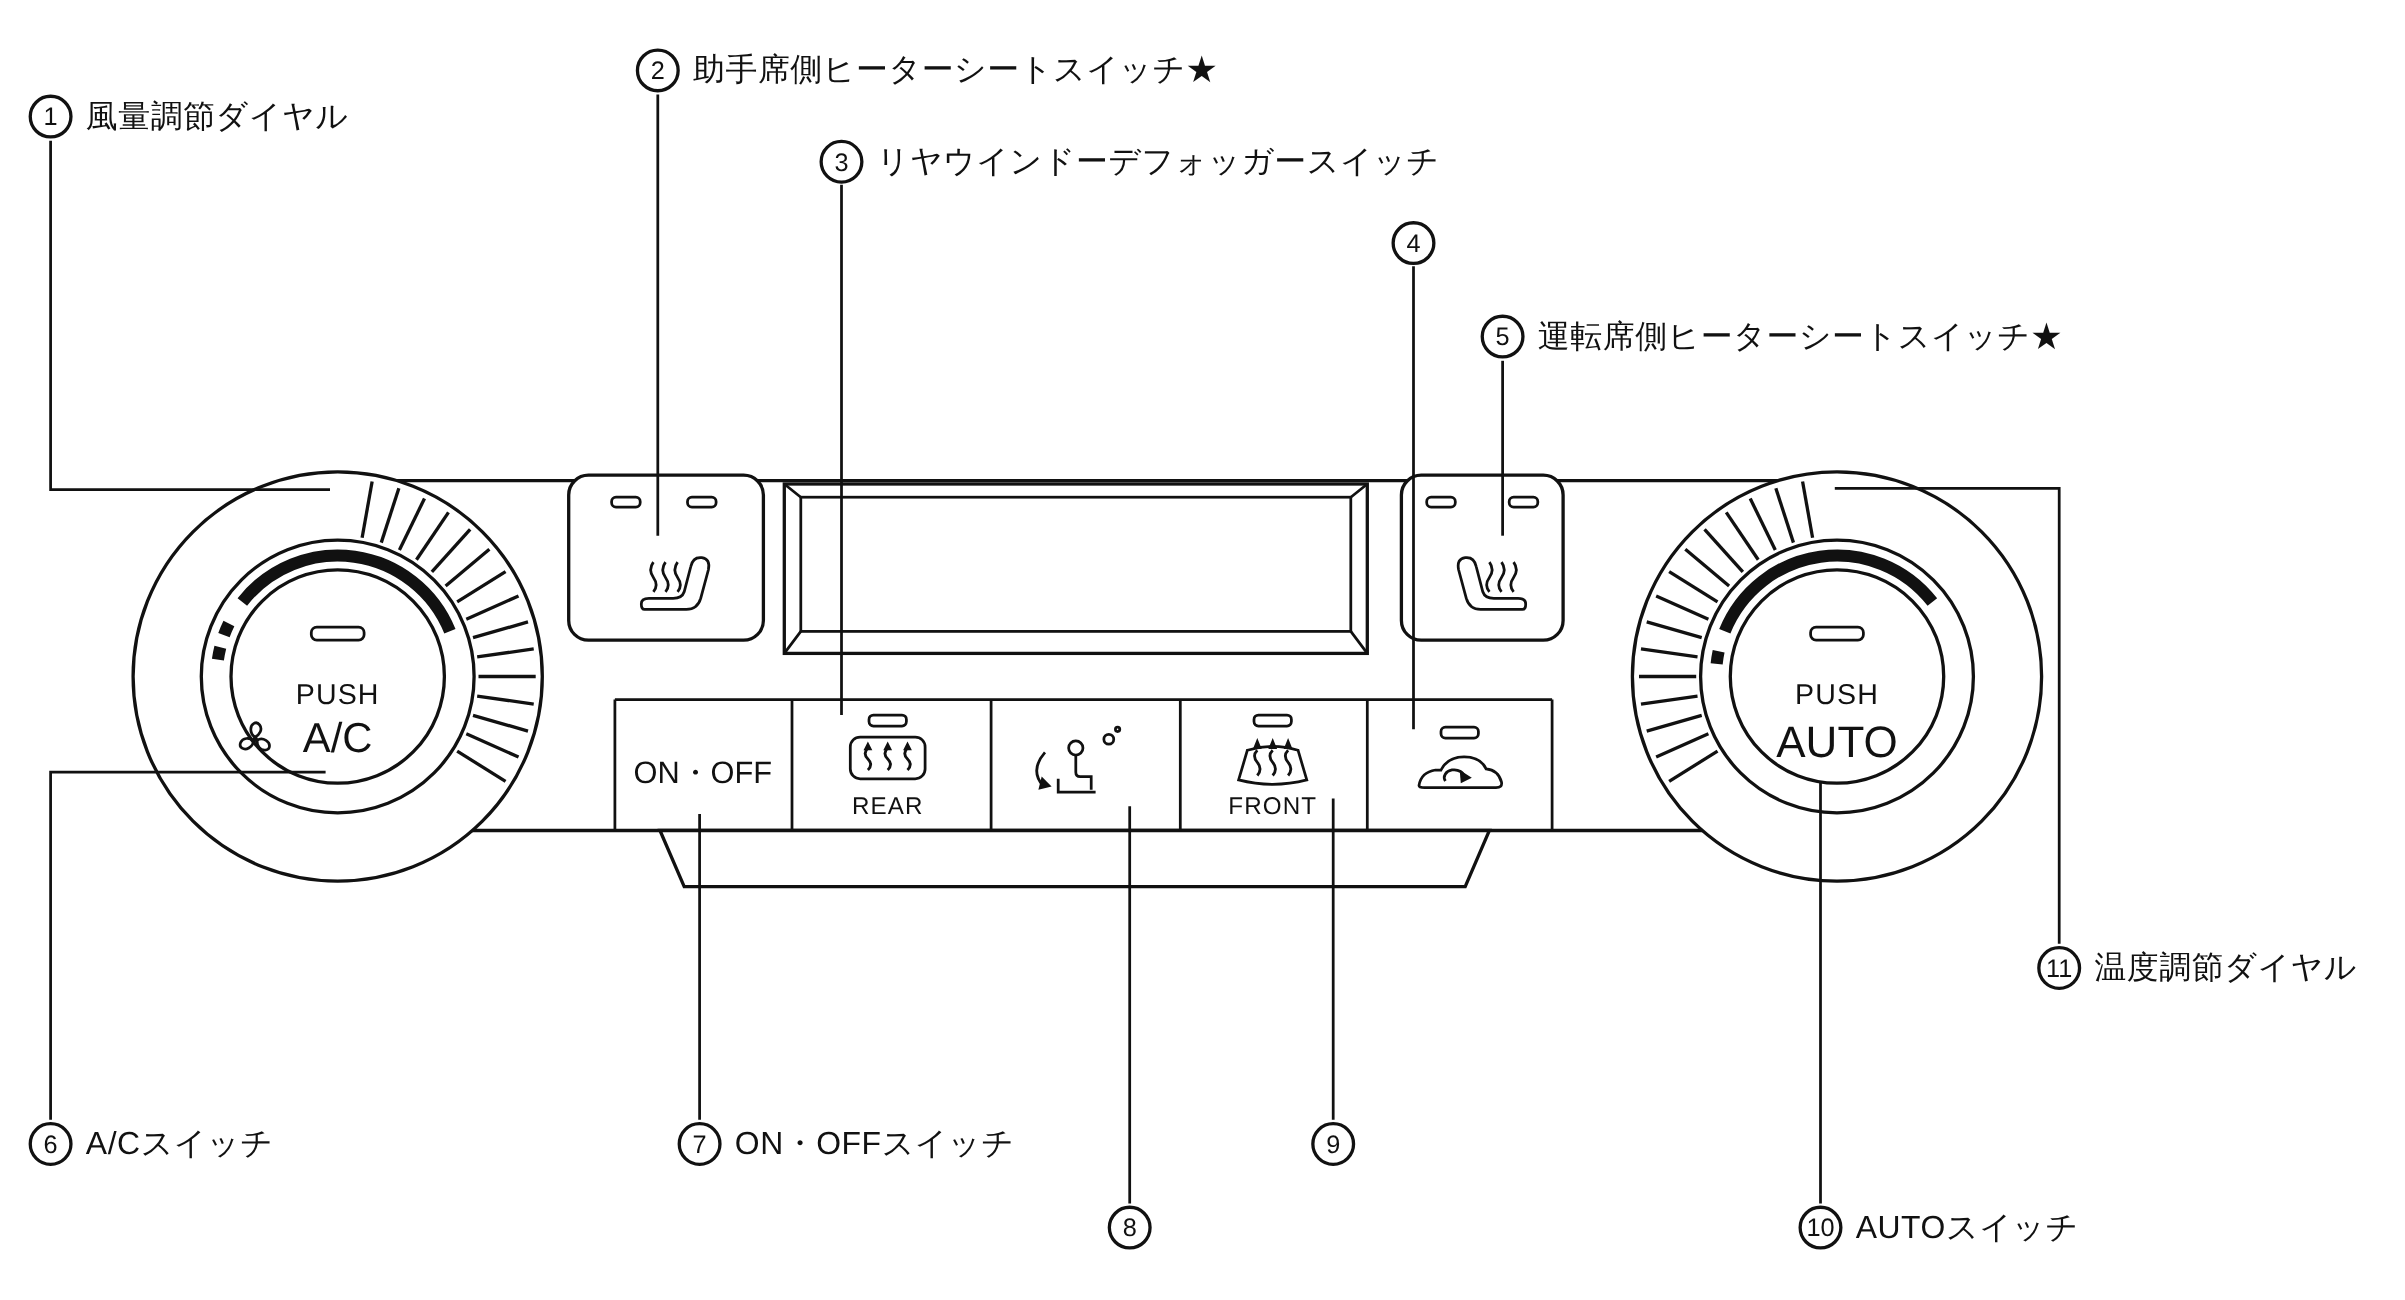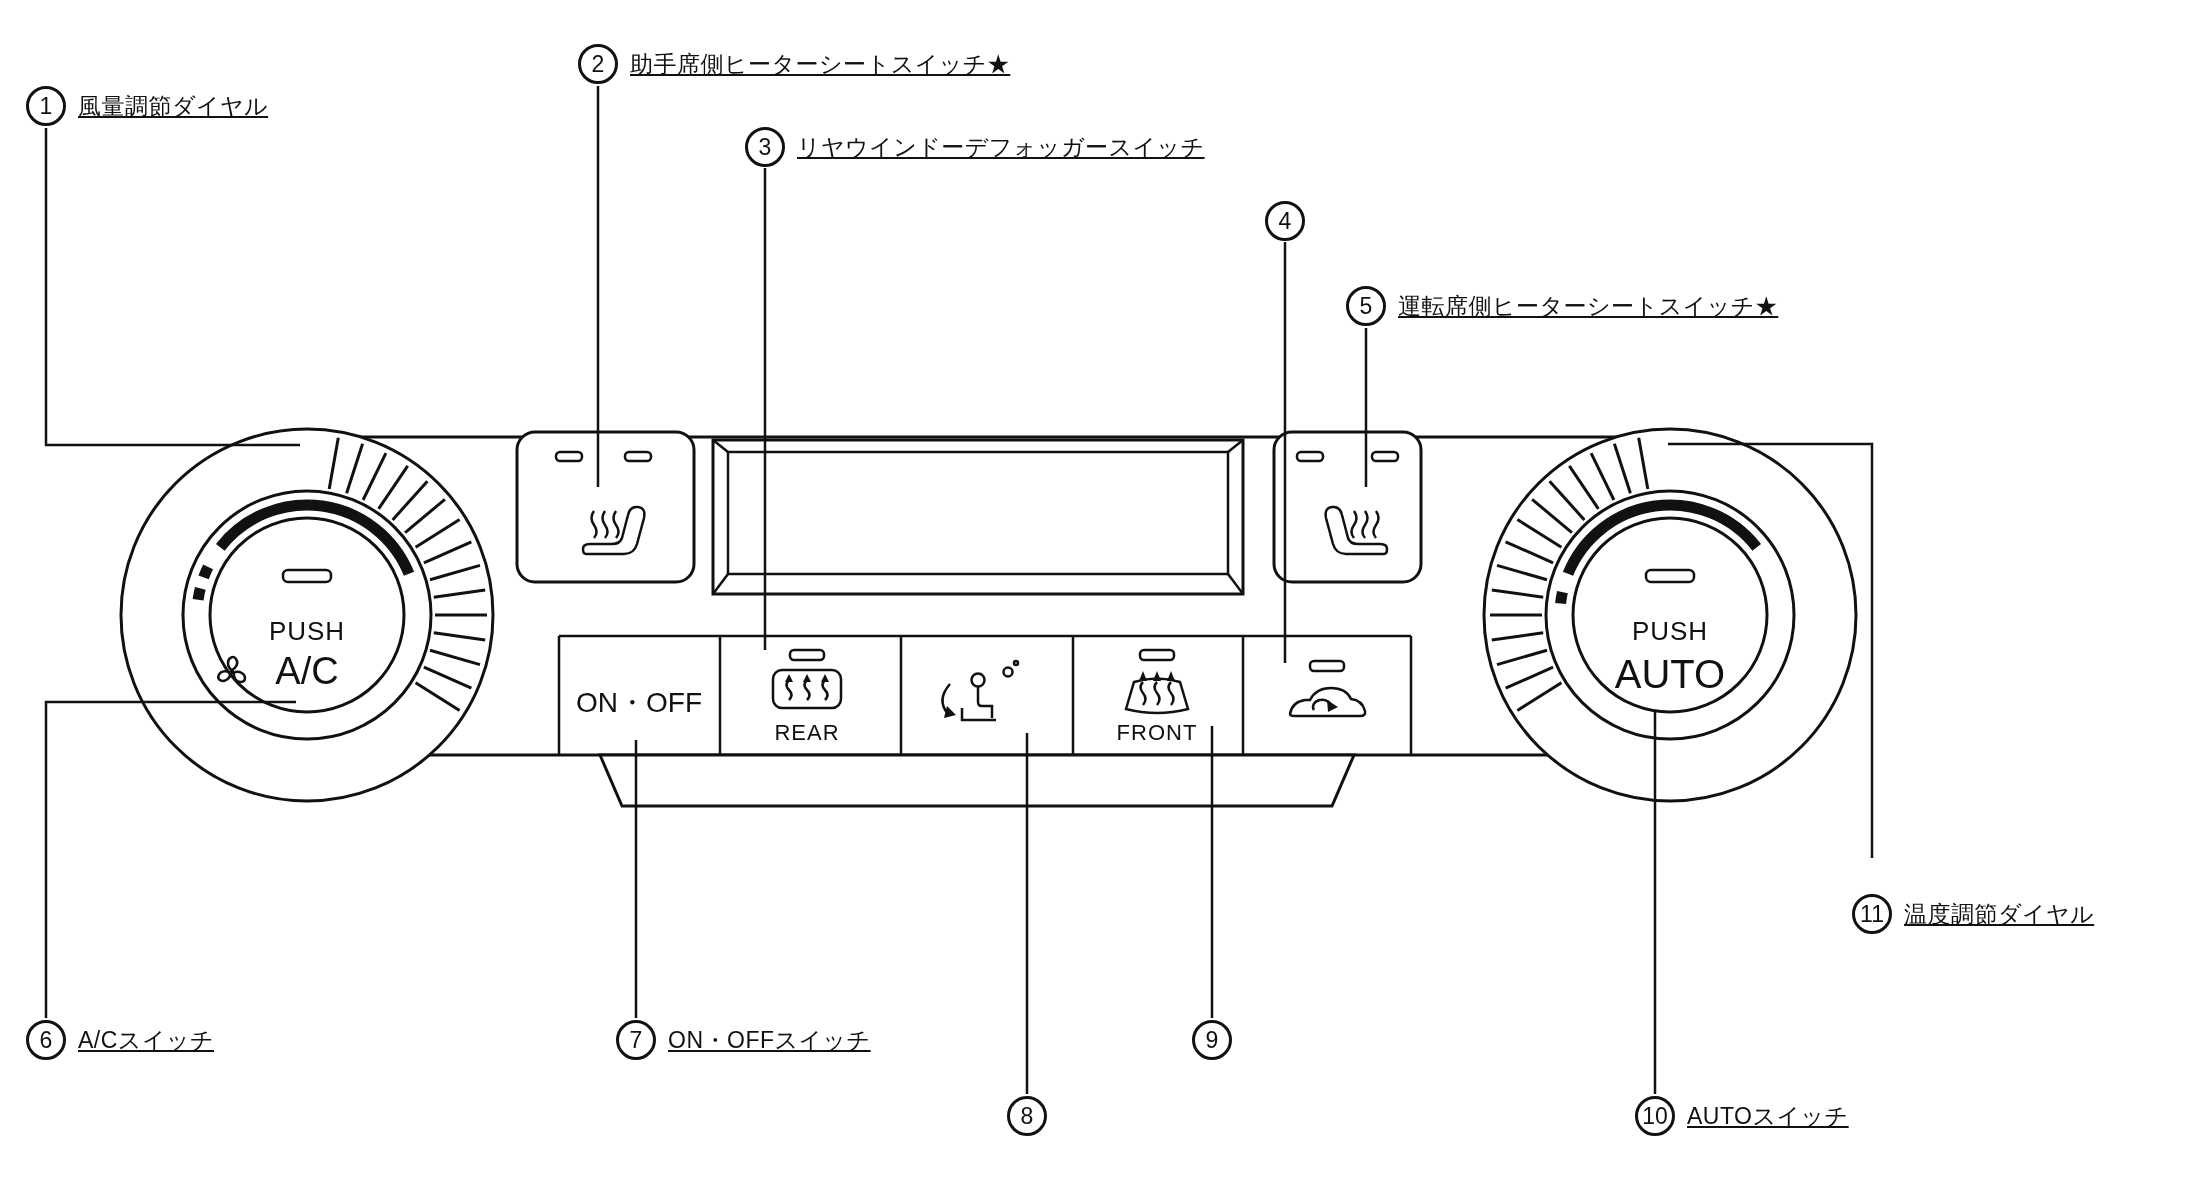--- a/index.html
+++ b/index.html
@@ -9,21 +9,21 @@
   }
   #drawing{position:absolute;left:0;top:0;}
   .callout{
     position:absolute;display:flex;align-items:center;gap:12px;white-space:nowrap;
   }
   .cnum{
     width:40px;height:40px;border:3px solid #111;border-radius:50%;
     display:flex;align-items:center;justify-content:center;
     font-size:23px;box-sizing:border-box;flex:0 0 auto;
   }
-  .clabel{font-size:23px;letter-spacing:0.5px;text-decoration:underline;}
+  .clabel{font-size:29px;letter-spacing:0.5px;}
   svg text{font-family:"Liberation Sans",sans-serif;fill:#111;}
   .outline{fill:#fff;stroke:#111;stroke-width:3;}
   .thin{fill:none;stroke:#111;stroke-width:2.5;}
   .thick-arc{fill:none;stroke:#111;stroke-width:11;}
   .cline{fill:none;stroke:#111;stroke-width:2.5;}
 </style>
 </head>
 <body>
 
 <div id="stage">
@@ -211,18 +211,18 @@
   <div class="callout" style="left:1007px;top:1096px">
     <span class="cnum">8</span>
   </div>
   <div class="callout" style="left:1192px;top:1020px">
     <span class="cnum">9</span>
   </div>
   <div class="callout" style="left:1635px;top:1096px">
     <span class="cnum">10</span>
     <span class="clabel">AUTOスイッチ</span>
   </div>
-  <div class="callout" style="left:1852px;top:894px">
+  <div class="callout" style="left:1852px;top:860px">
     <span class="cnum">11</span>
     <span class="clabel">温度調節ダイヤル</span>
   </div>
 
 </div>
 
 </body></html>

